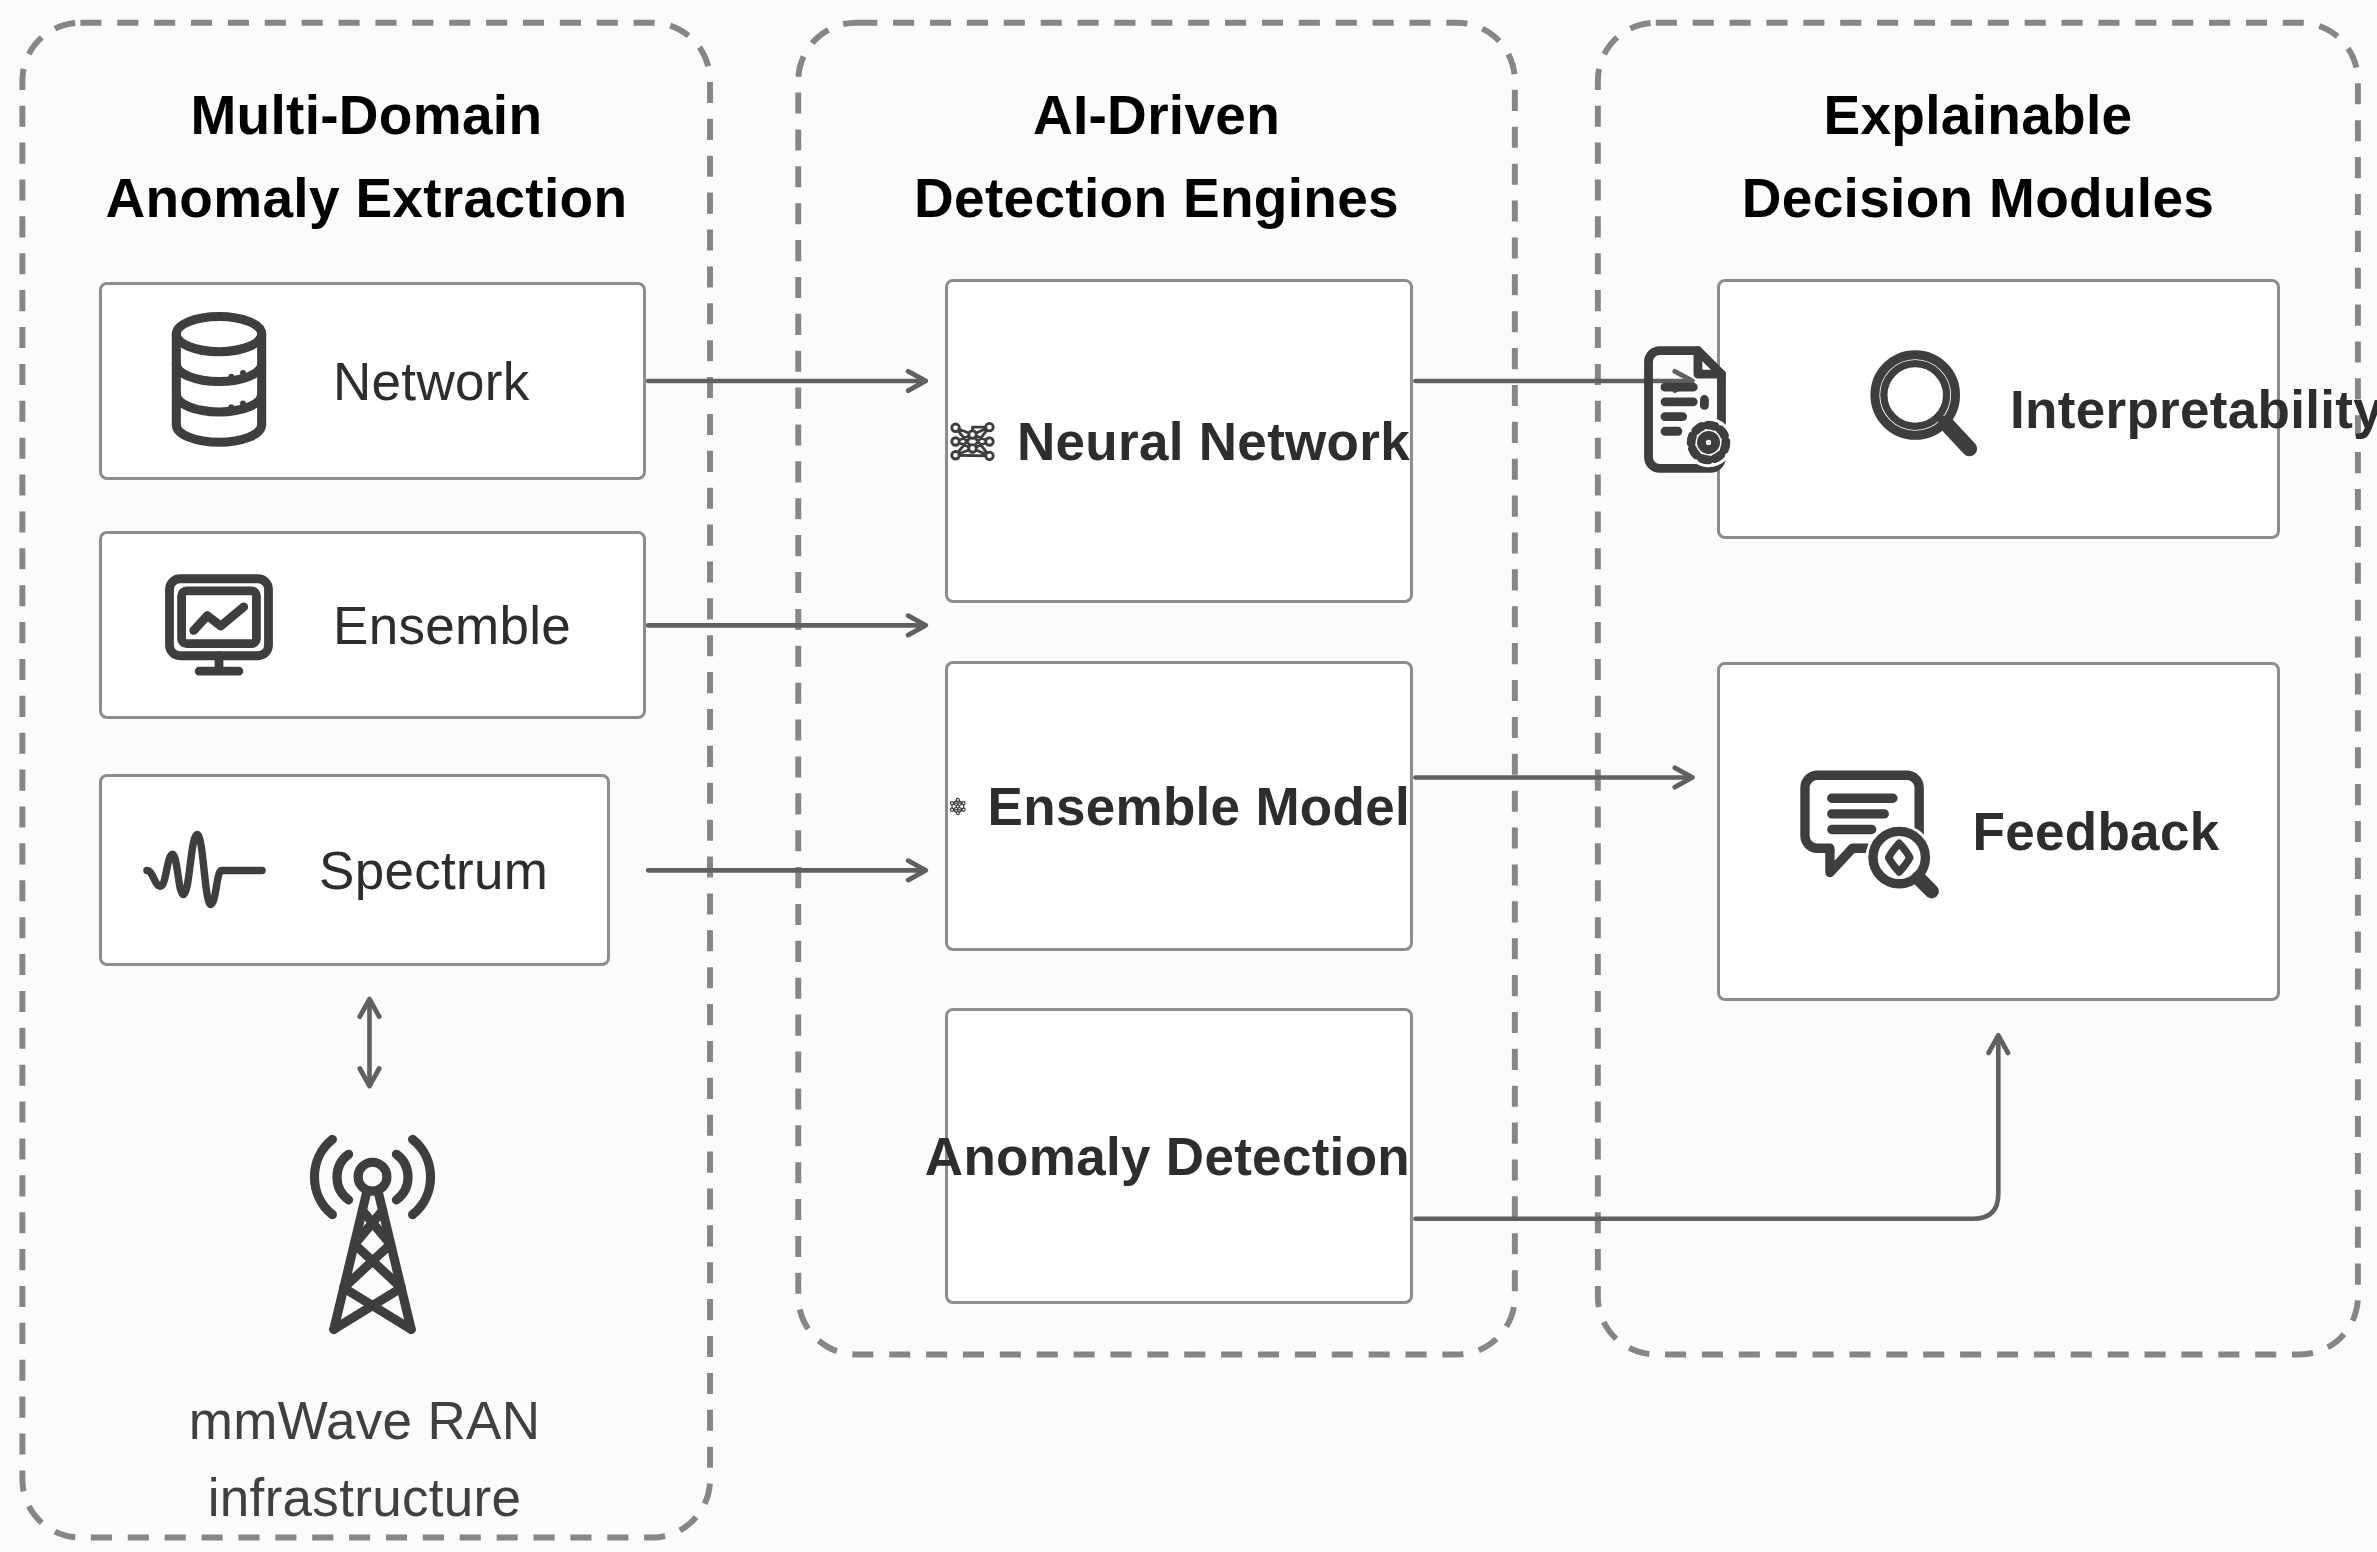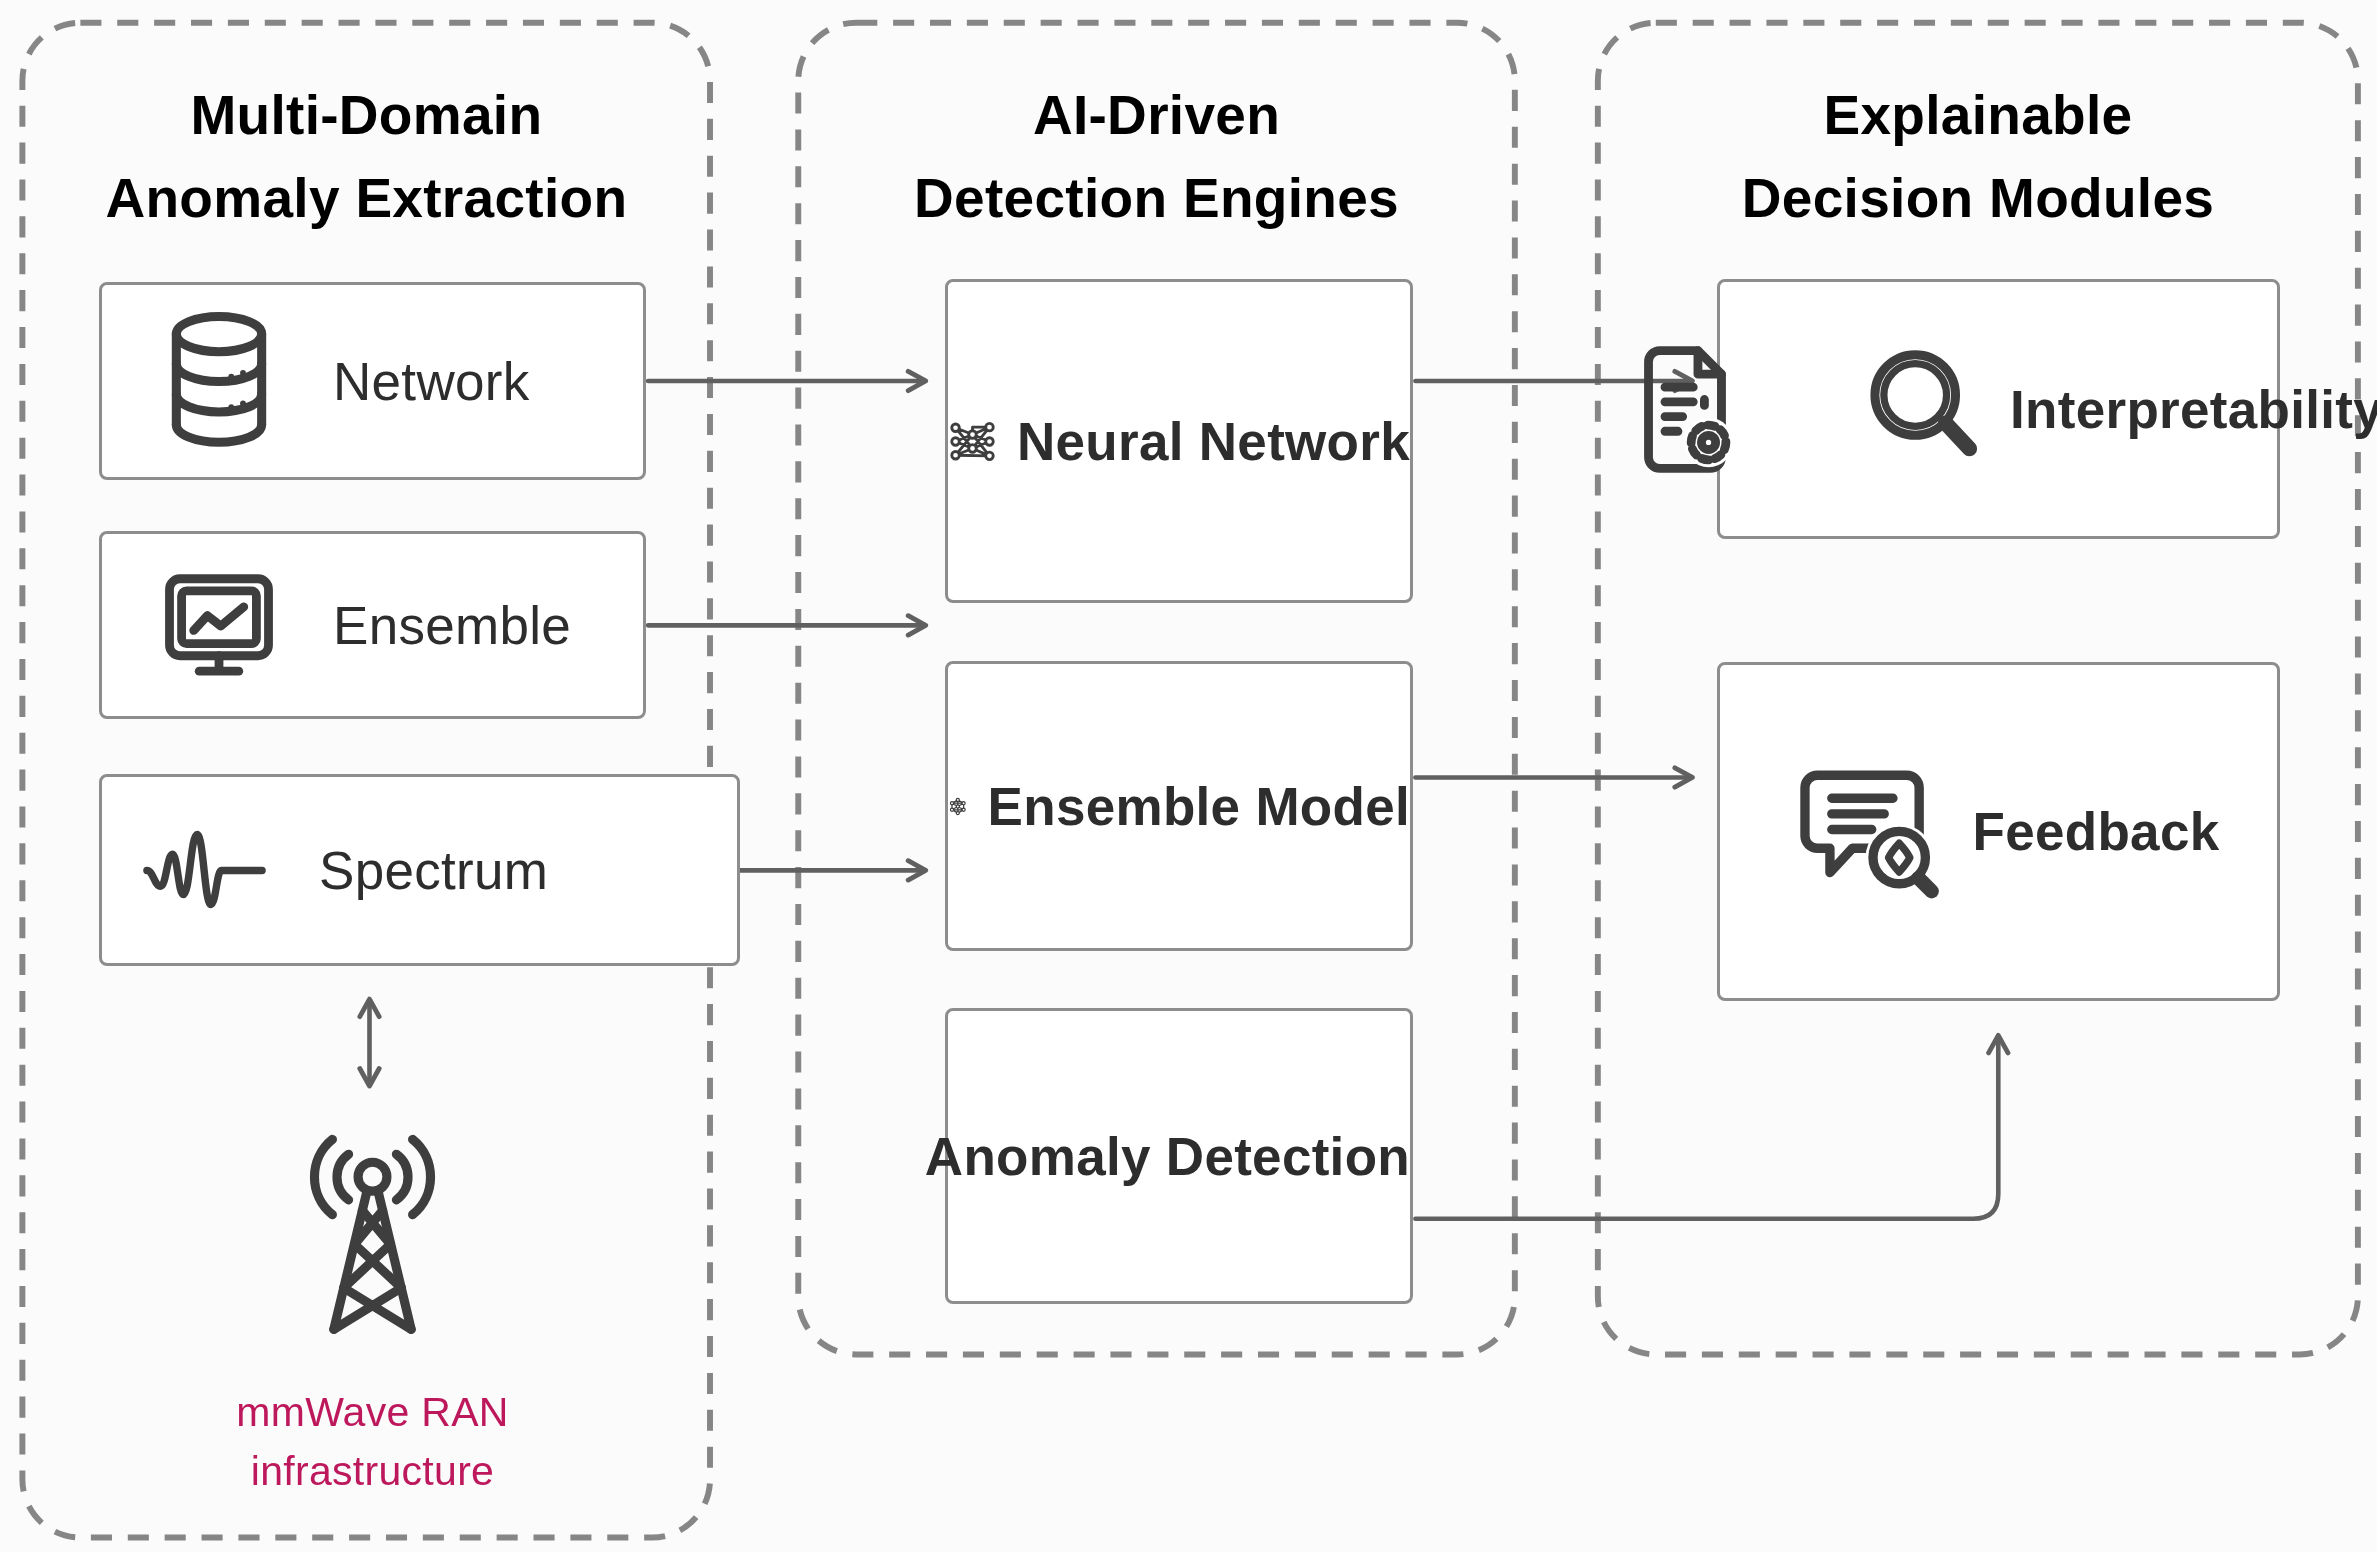--- a/index.html
+++ b/index.html
@@ -52,43 +52,43 @@
     font-size: 53px;
     color: #2d2d2d;
     white-space: nowrap;
     letter-spacing: 0.3px;
   }
   .icon-slot { width: 142px; display: flex; align-items: center; justify-content: center; flex: none; }
   .icon-row  { display: flex; align-items: center; gap: 99px; }
 
   #b-network  { left: 99px;  top: 282px;  width: 547px; height: 198px; }
   #b-temporal { left: 99px;  top: 531px;  width: 547px; height: 188px; }
-  #b-spectrum { left: 99px;  top: 774px; width: 641px; height: 192px; padding-left: 32px; }
+  #b-spectrum { left: 99px;  top: 774px; width: 511px; height: 192px; padding-left: 32px; }
 
   #b-nn       { left: 945px; top: 279px;  width: 468px; height: 324px; }
   #b-ensemble { left: 945px; top: 661px; width: 468px; height: 290px; }
   #b-anomaly  { left: 945px; top: 1008px; width: 468px; height: 296px; justify-content: flex-end; }
 
   #b-interp   { left: 1717px; top: 279px;  width: 563px; height: 260px; }
   #b-feedback { left: 1717px; top: 662px; width: 563px; height: 339px; }
 
   
   #infra-icon {
     position: absolute;
     left: 267px; top: 1123px;
     width: 211px; height: 227px;
   }
   #infra-label {
     position: absolute;
-    left: 89px; top: 1383px;
+    left: 81px; top: 1383px;
     width: 567px;
     text-align: center;
-    font-size: 41px;
+    font-size: 53px;
     line-height: 1.45;
-    color: #be185d;
+    color: #404040;
     letter-spacing: 0.3px;
   }
   svg.icon { display: block; }
 </style>
 </head>
 <body>
 
 <div id="page">
 
   <svg id="overlay" viewBox="0 0 3609 2357">

